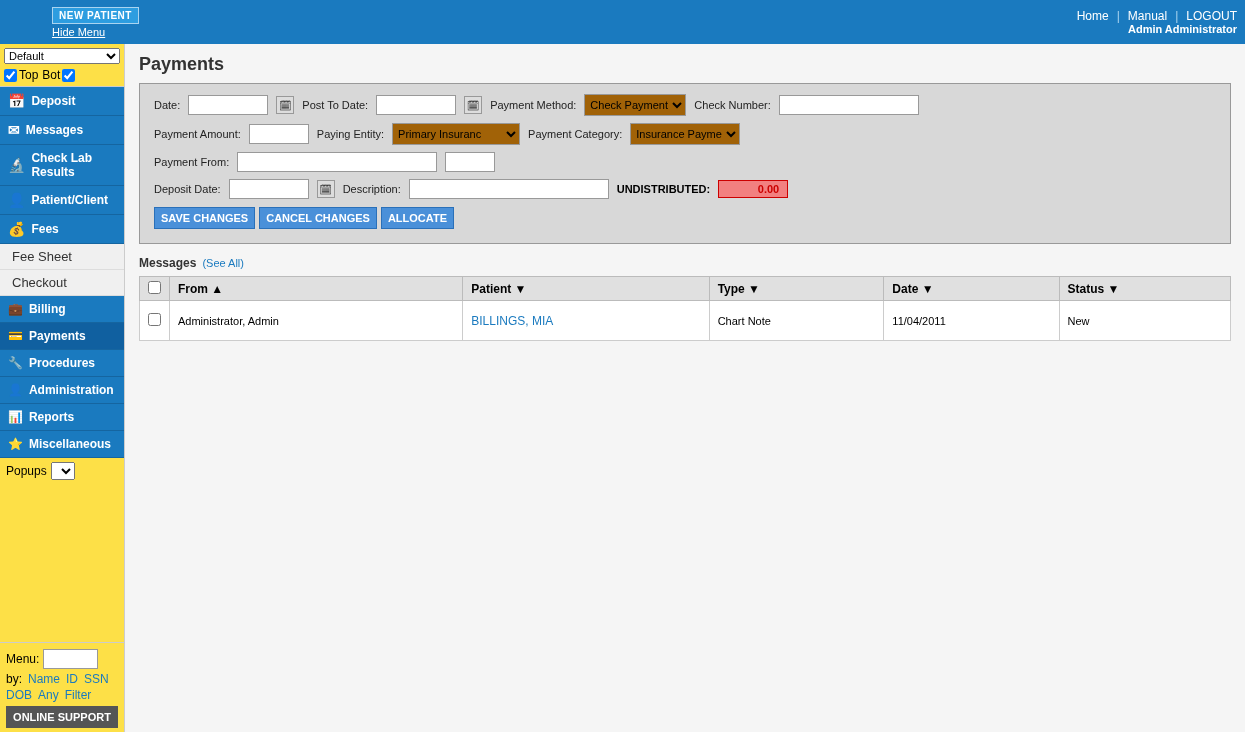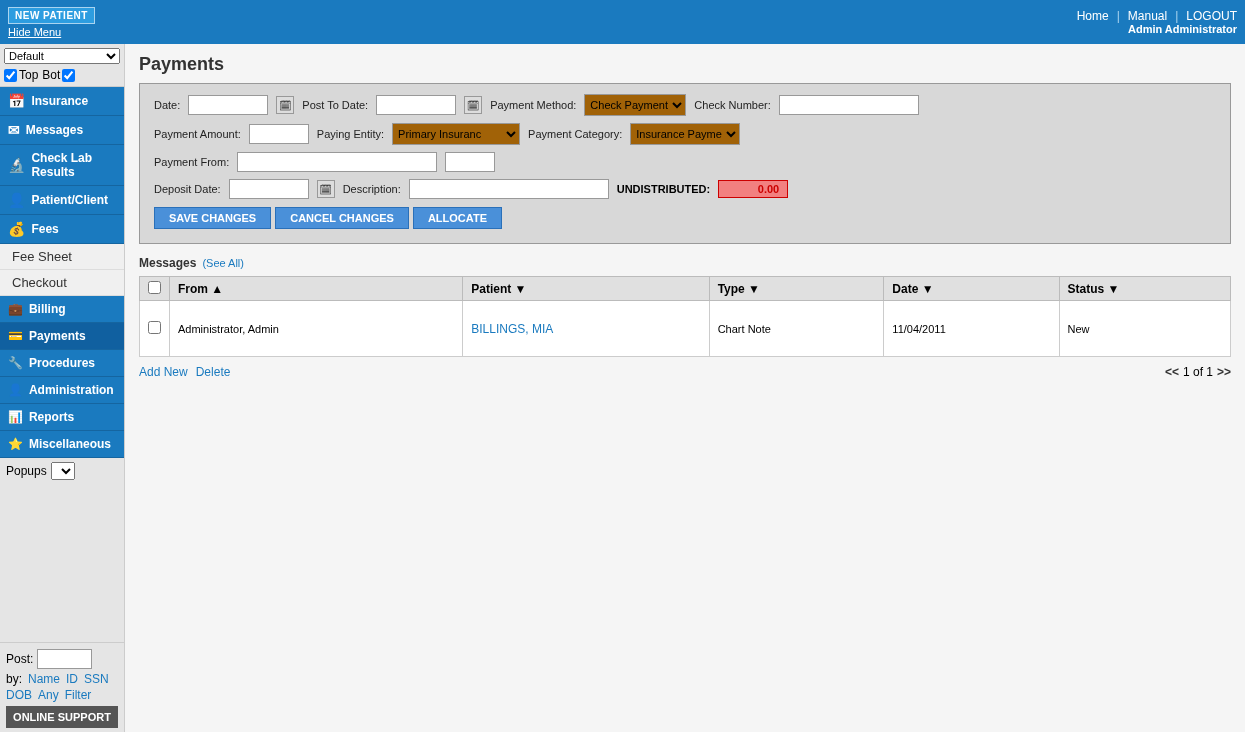--- a/index.html
+++ b/index.html
@@ -8,21 +8,21 @@
     
     .top-bar {
       background: #1a7abf;
       color: white;
       height: 44px;
       display: flex;
       align-items: center;
       justify-content: space-between;
       padding: 0 8px;
     }
-    .top-bar-left { display: flex; flex-direction: column; }
+    .top-bar-left { display: flex; flex-direction: column; margin-left: 44px; }
     .new-patient-btn {
       background: #2d9de0;
       color: white;
       border: 1px solid #aad4f0;
       padding: 2px 6px;
       font-size: 10px;
       font-weight: bold;
       cursor: pointer;
       text-transform: uppercase;
       letter-spacing: 0.5px;
@@ -39,21 +39,21 @@
     .top-nav a { color: white; text-decoration: none; }
     .top-nav .sep { color: #aad4f0; }
     .admin-label { font-size: 11px; font-weight: bold; }
 
     
     .layout { display: flex; height: calc(732px - 44px); }
 
     
     .sidebar {
       width: 125px;
-      background: #e5e5e5;
+      background: #fde047;
       border-right: 1px solid #ccc;
       display: flex;
       flex-direction: column;
       overflow-y: auto;
       flex-shrink: 0;
     }
     .sidebar-top {
       padding: 4px;
       border-bottom: 1px solid #ccc;
     }
@@ -237,21 +237,21 @@
       width: 70px;
       text-align: right;
       font-size: 11px;
     }
 
     .action-btns { display: flex; gap: 4px; margin-top: 8px; }
     .action-btn {
       background: #4a90d9;
       color: white;
       border: 1px solid #2a70b9;
-      padding: 4px 14px;
+      padding: 4px 6px;
       font-size: 11px;
       font-weight: bold;
       cursor: pointer;
       text-transform: uppercase;
     }
 
     
     .messages-section { margin-top: 10px; }
     .messages-header {
       display: flex;
@@ -270,21 +270,21 @@
       background: #e0e0e0;
       border: 1px solid #bbb;
       padding: 4px 8px;
       text-align: left;
       font-size: 11px;
       font-weight: bold;
       cursor: pointer;
     }
     .msg-table td {
       border: 1px solid #ccc;
-      padding: 20px 8px;
+      padding: 12px 8px;
       font-size: 11px;
     }
     .msg-table .link-cell { color: #1a7abf; text-decoration: none; cursor: pointer; }
     .msg-table .cb-col { width: 20px; text-align: center; }
 
     .table-actions { display: flex; gap: 8px; margin-top: 4px; font-size: 11px; }
     .table-action-link { color: #1a7abf; text-decoration: none; cursor: pointer; }
 
     .pagination { display: flex; align-items: center; gap: 4px; font-size: 11px; justify-content: flex-end; margin-top: 4px; }
     .pagination a { color: #333; text-decoration: none; cursor: pointer; font-weight: bold; }
@@ -323,21 +323,21 @@
         </label>
         <label>
           <span>Bot</span>
           <input type="checkbox" checked="" style="">
         </label>
       </div>
     </div>
 
     <button class="sidebar-nav-btn">
       <span class="icon">📅</span>
-      <span>Insurance</span>
+      <span>Deposit</span>
     </button>
 
     <button class="sidebar-nav-btn">
       <span class="icon">✉</span>
       <span>Messages</span>
     </button>
 
     <button class="sidebar-nav-btn" style="font-size:11px;">
       <span class="icon">🔬</span>
       <span>Check Lab Results</span>
@@ -389,21 +389,21 @@
 
     <div class="popups-row">
       <span>Popups</span>
       <select class="popups-select">
         <option></option>
       </select>
     </div>
 
     <div class="find-section">
       <div class="find-row">
-        <span>Post:</span>
+        <span>Menu:</span>
         <input type="text" class="form-input find-input" style="">
       </div>
       <div class="find-options">
         <span>by:</span>
         <a>Name</a>
         <a>ID</a>
         <a>SSN</a>
         <a>DOB</a>
         <a>Any</a>
         <a>Filter</a>
@@ -521,26 +521,15 @@
             <td>
               <a class="link-cell">BILLINGS, MIA</a>
             </td>
             <td>Chart Note</td>
             <td>11/04/2011</td>
             <td>New</td>
           </tr>
         </tbody>
       </table>
 
-      <div style="display:flex; justify-content:space-between; align-items:center; margin-top:4px;">
-        <div class="table-actions">
-          <a class="table-action-link">Add New</a>
-          <a class="table-action-link">Delete</a>
-        </div>
-        <div class="pagination">
-          <a>&lt;&lt;</a>
-          <span>1 of 1</span>
-          <a>&gt;&gt;</a>
-        </div>
-      </div>
     </div>
   </div>
 </div>
 
 </body></html>

